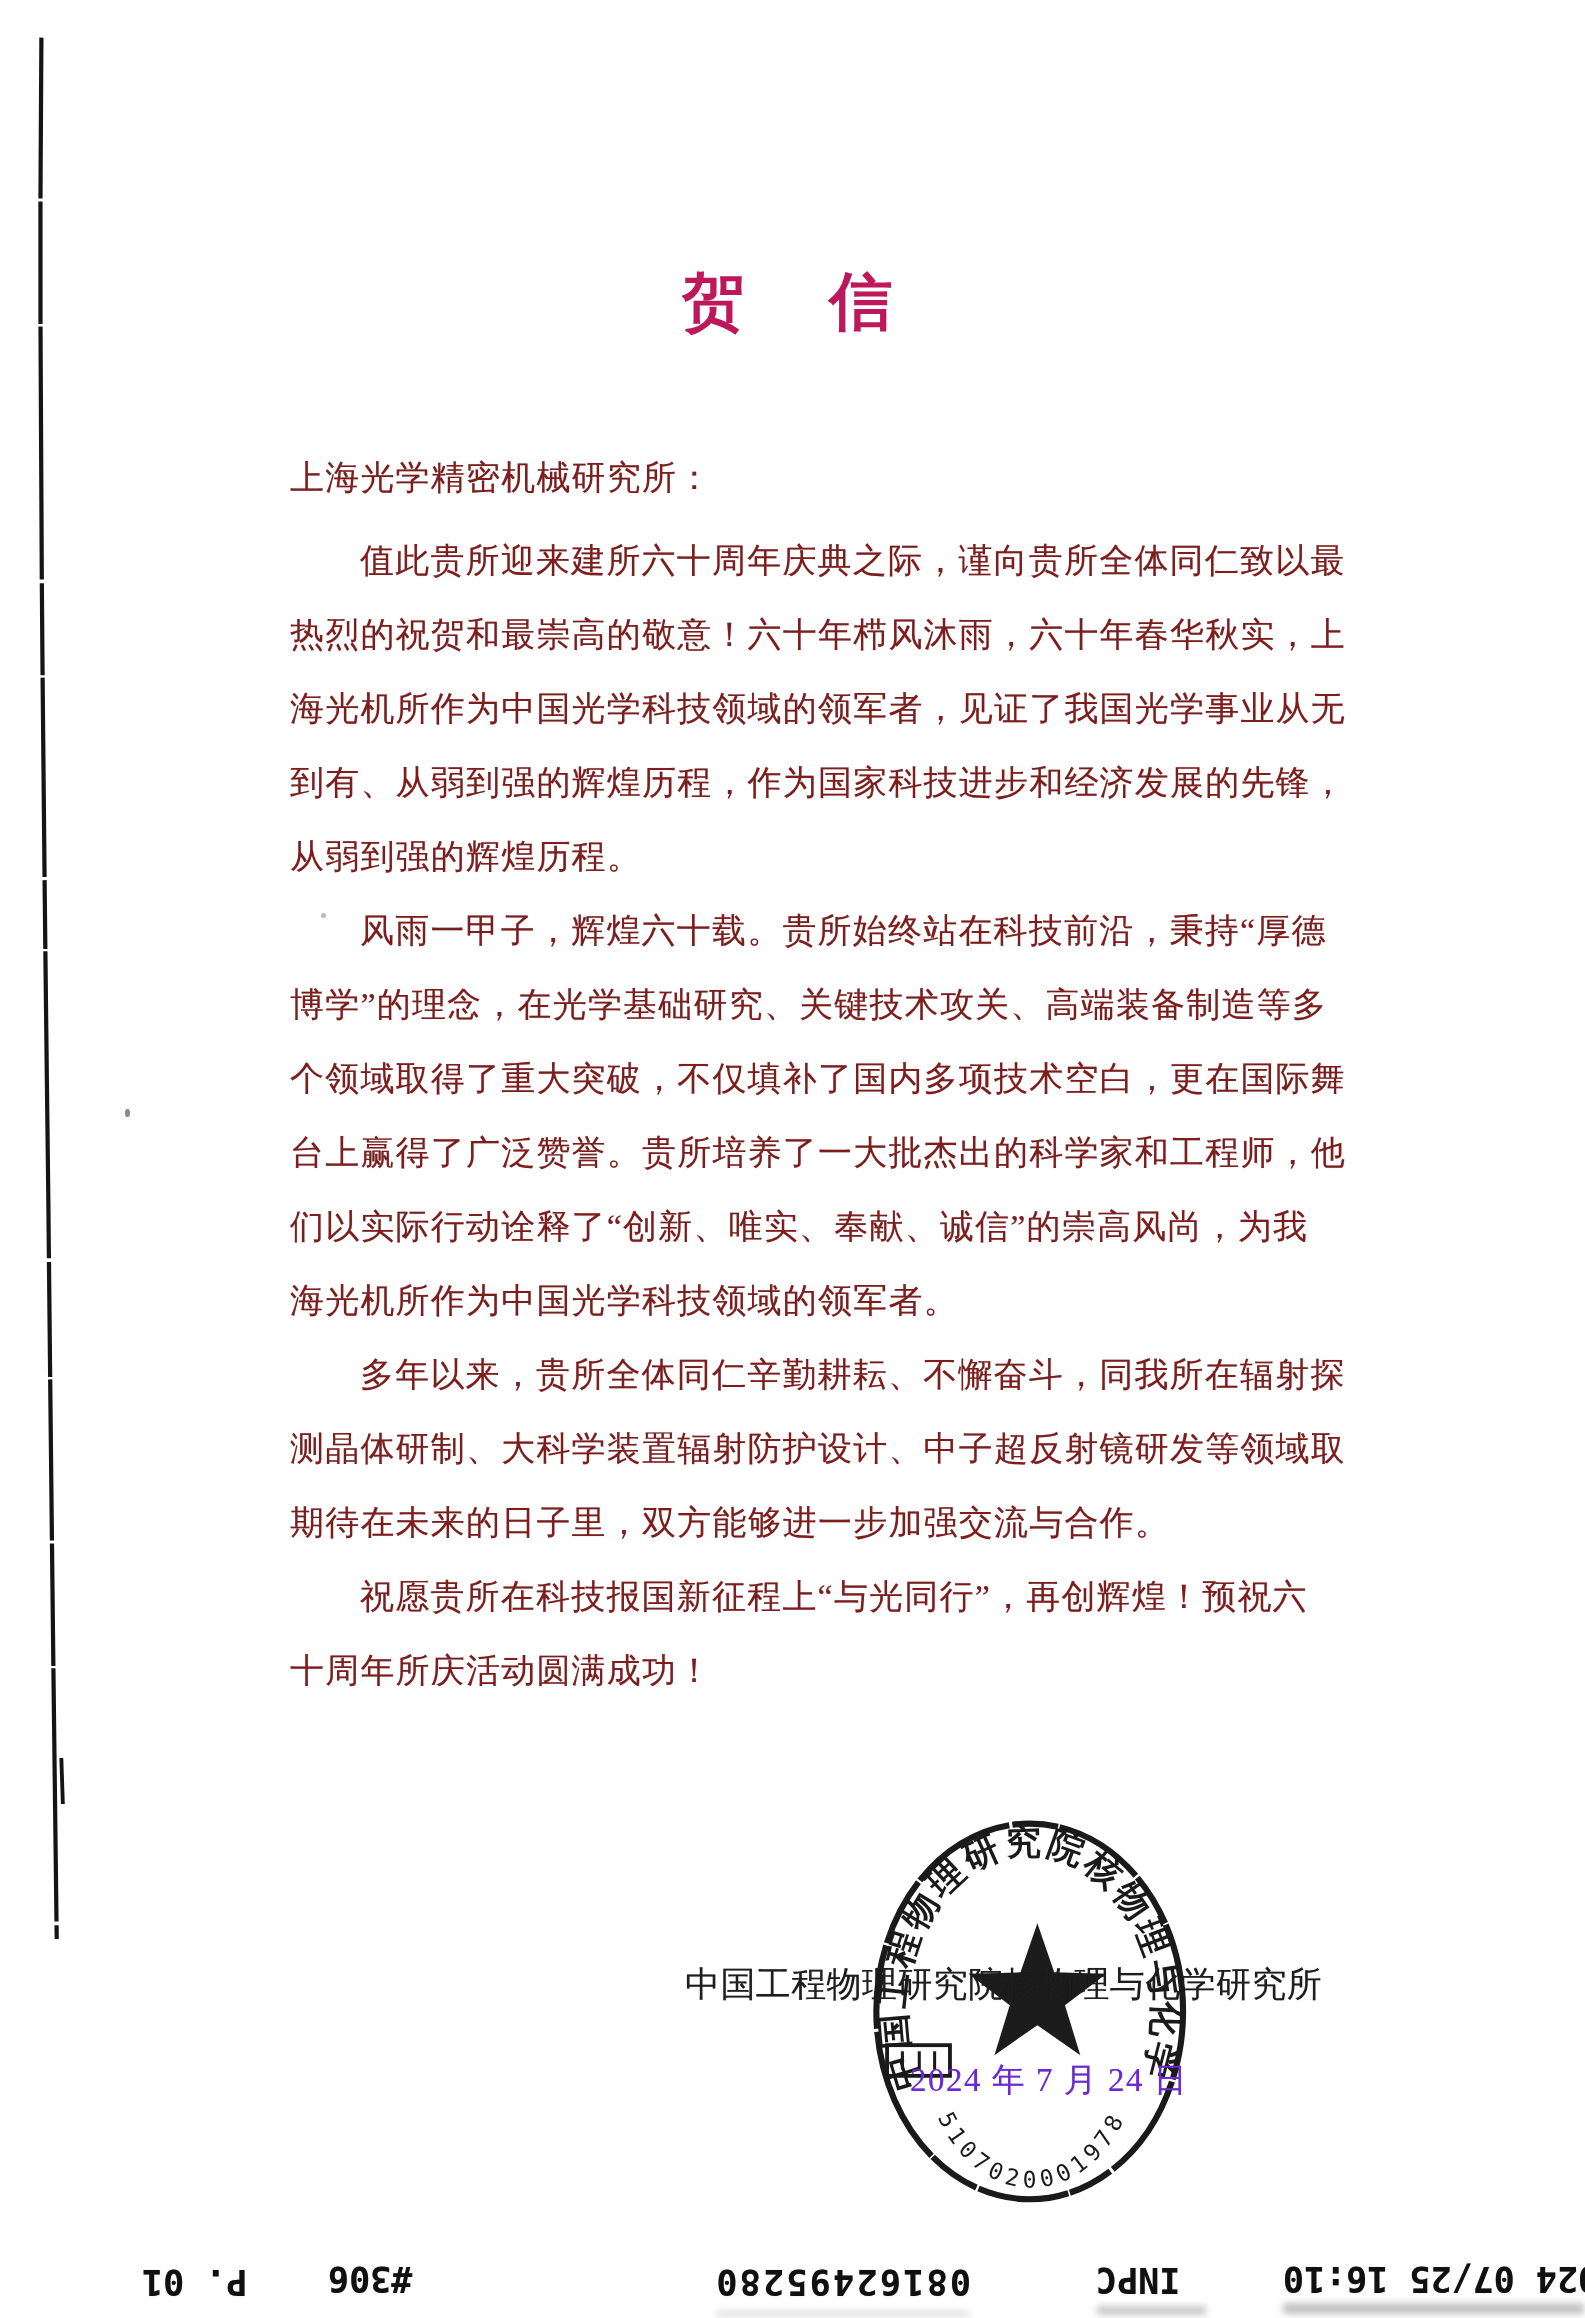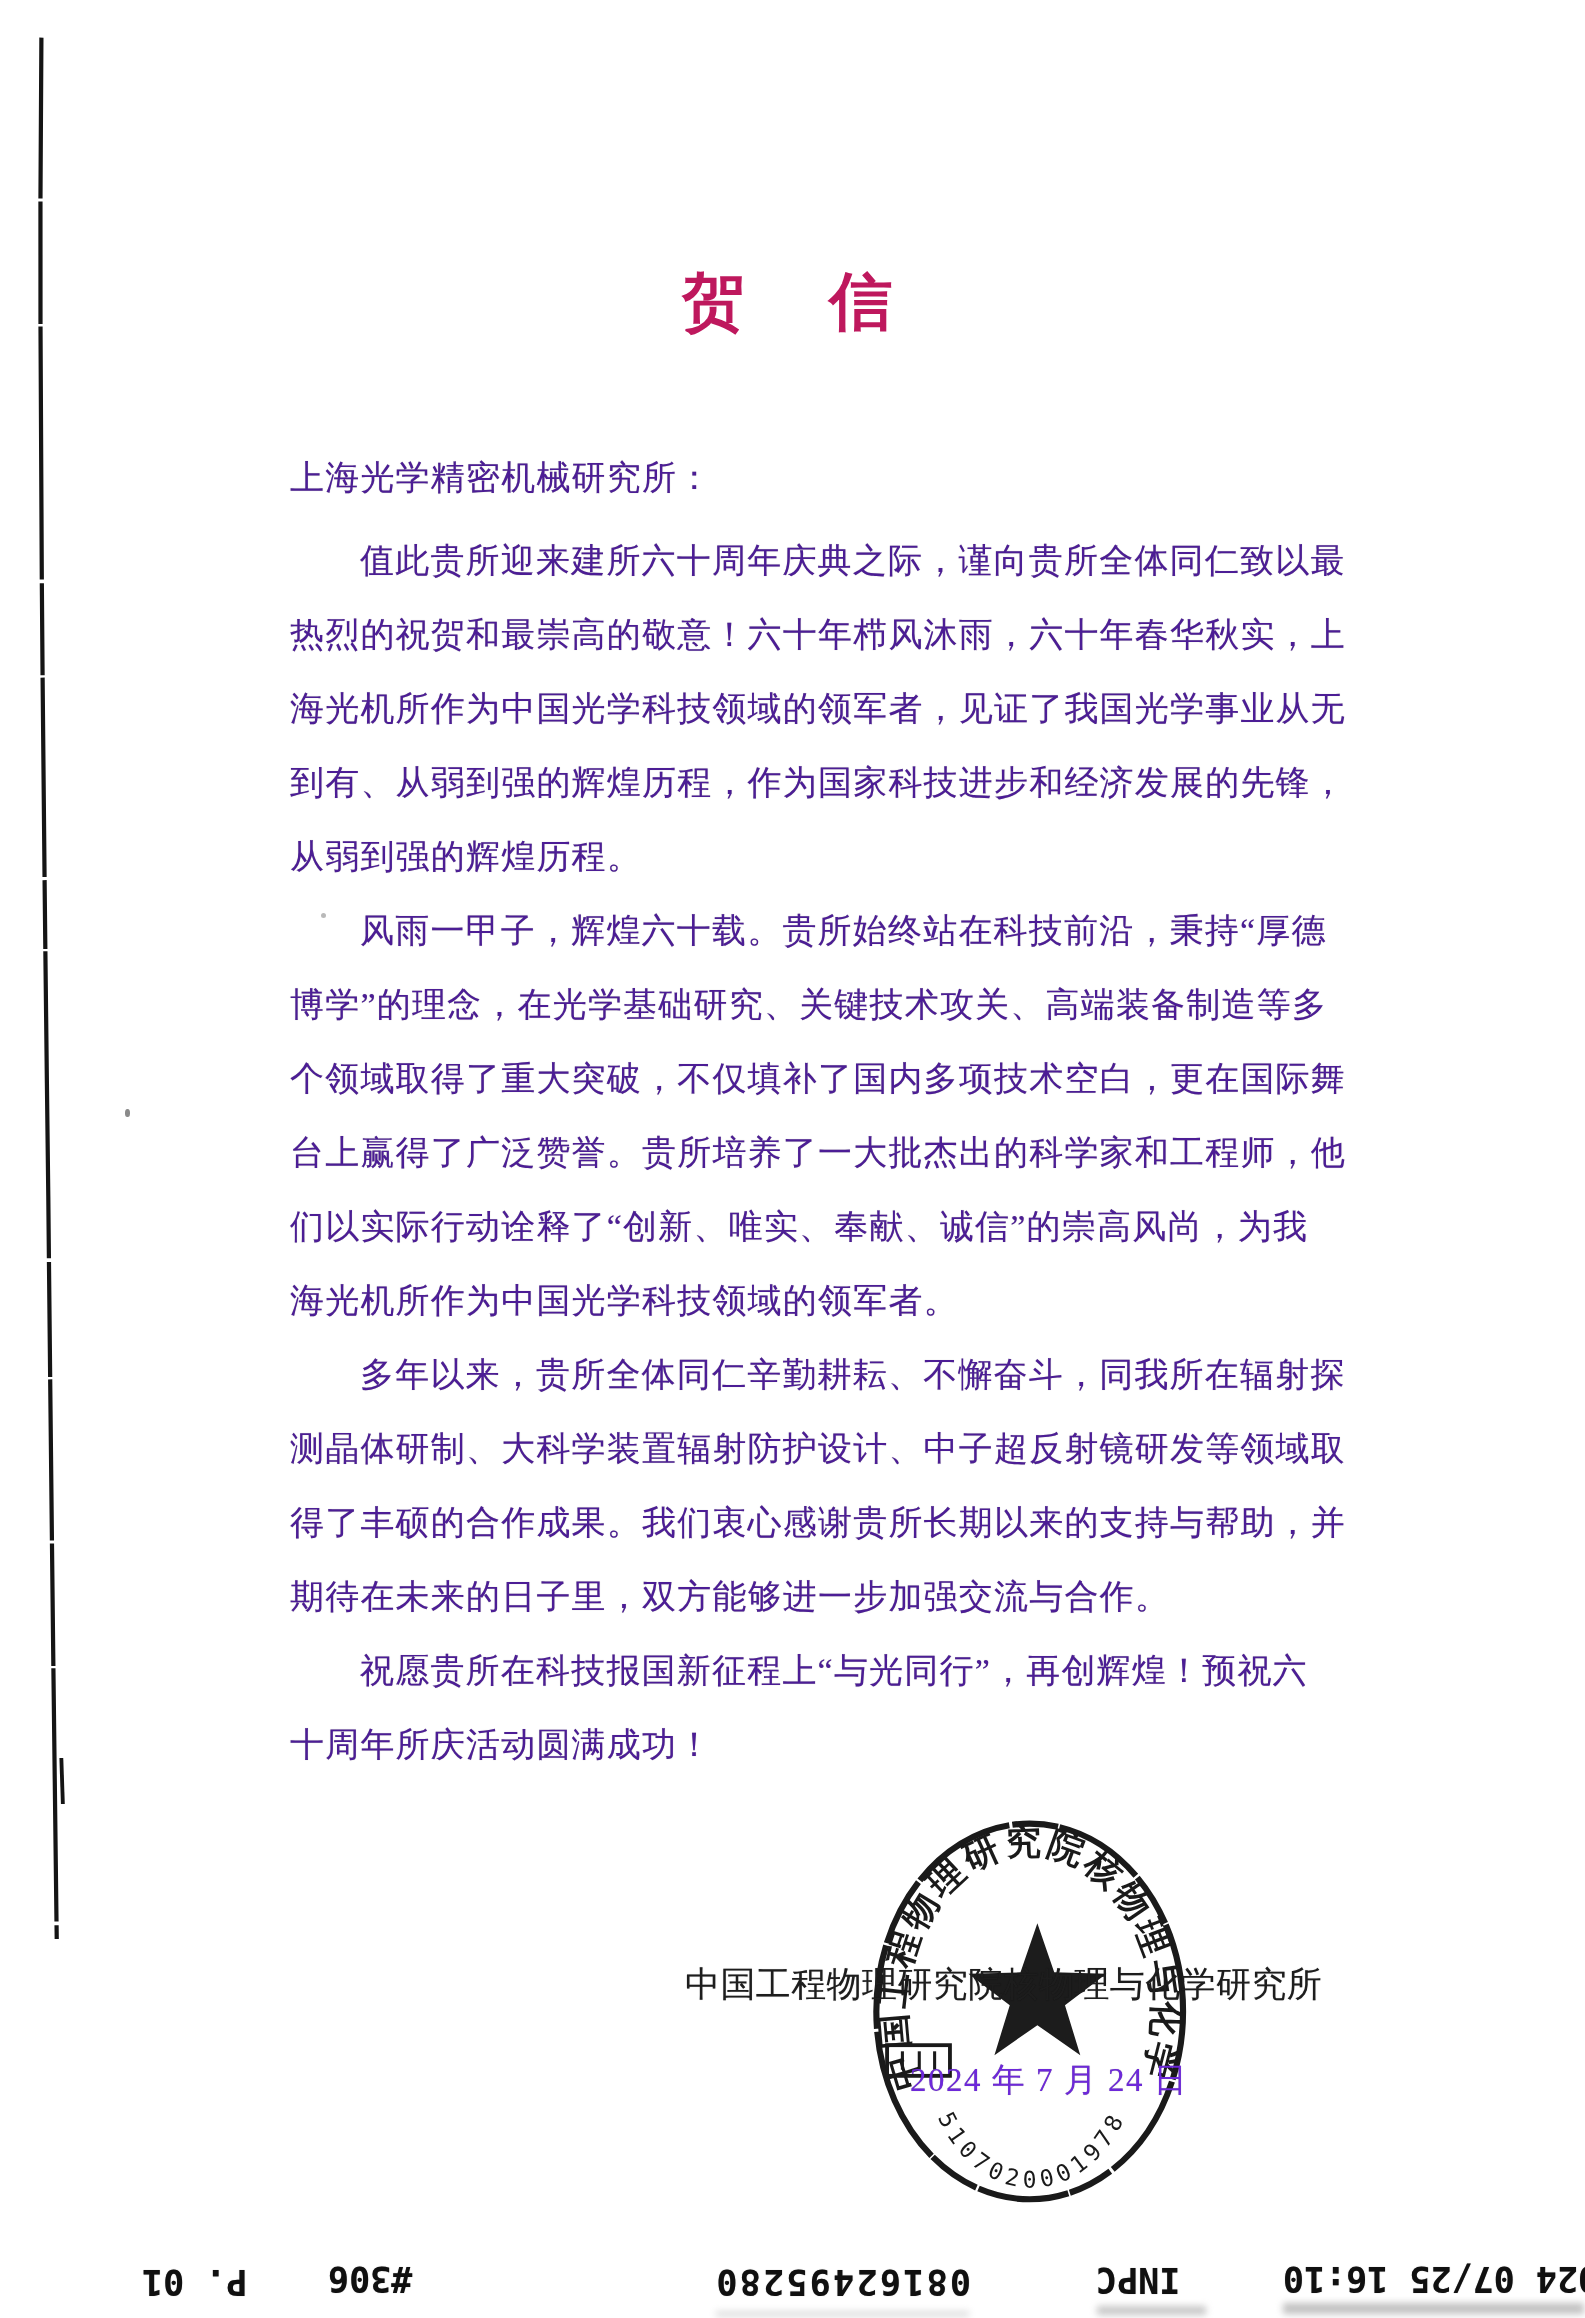--- a/index.html
+++ b/index.html
@@ -17,21 +17,21 @@
     text-align:center;
     font-size:63px;font-weight:bold;
     letter-spacing:10.7px;
     white-space:pre;
     color:#be185d;
   }
   
   .body-text{
     position:absolute;left:290px;top:441px;width:1057px;
     font-size:34px;line-height:74px;letter-spacing:1.2px;
-    color:#4c1d95;
+    color:#7f1d1d;
     text-shadow:0 0 0.8px rgba(0,0,0,.35);
   }
   .salutation{margin-bottom:9.2px;}
   .para{margin:0;}
   .line{white-space:nowrap;}
   .line.indent{text-indent:70px;}
   
   .signature{
     position:absolute;left:685px;top:1961px;
     font-size:35px;letter-spacing:0.4px;z-index:3;
@@ -100,21 +100,20 @@
       <div class="line indent">风雨一甲子，辉煌六十载。贵所始终站在科技前沿，秉持“厚德</div>
       <div class="line">博学”的理念，在光学基础研究、关键技术攻关、高端装备制造等多</div>
       <div class="line">个领域取得了重大突破，不仅填补了国内多项技术空白，更在国际舞</div>
       <div class="line">台上赢得了广泛赞誉。贵所培养了一大批杰出的科学家和工程师，他</div>
       <div class="line">们以实际行动诠释了“创新、唯实、奉献、诚信”的崇高风尚，为我</div>
       <div class="line">海光机所作为中国光学科技领域的领军者。</div>
     </div>
     <div class="para">
       <div class="line indent">多年以来，贵所全体同仁辛勤耕耘、不懈奋斗，同我所在辐射探</div>
       <div class="line">测晶体研制、大科学装置辐射防护设计、中子超反射镜研发等领域取</div>
-      <div class="line">得了丰硕的合作成果。我们衷心感谢贵所长期以来的支持与帮助，并</div>
       <div class="line">期待在未来的日子里，双方能够进一步加强交流与合作。</div>
     </div>
     <div class="para">
       <div class="line indent">祝愿贵所在科技报国新征程上“与光同行”，再创辉煌！预祝六</div>
       <div class="line">十周年所庆活动圆满成功！</div>
     </div>
   </div>
 
   <div class="signature">中国工程物理研究院核物理与化学研究所</div>
   <div class="dateline">2024 年 7 月 24 日</div>

